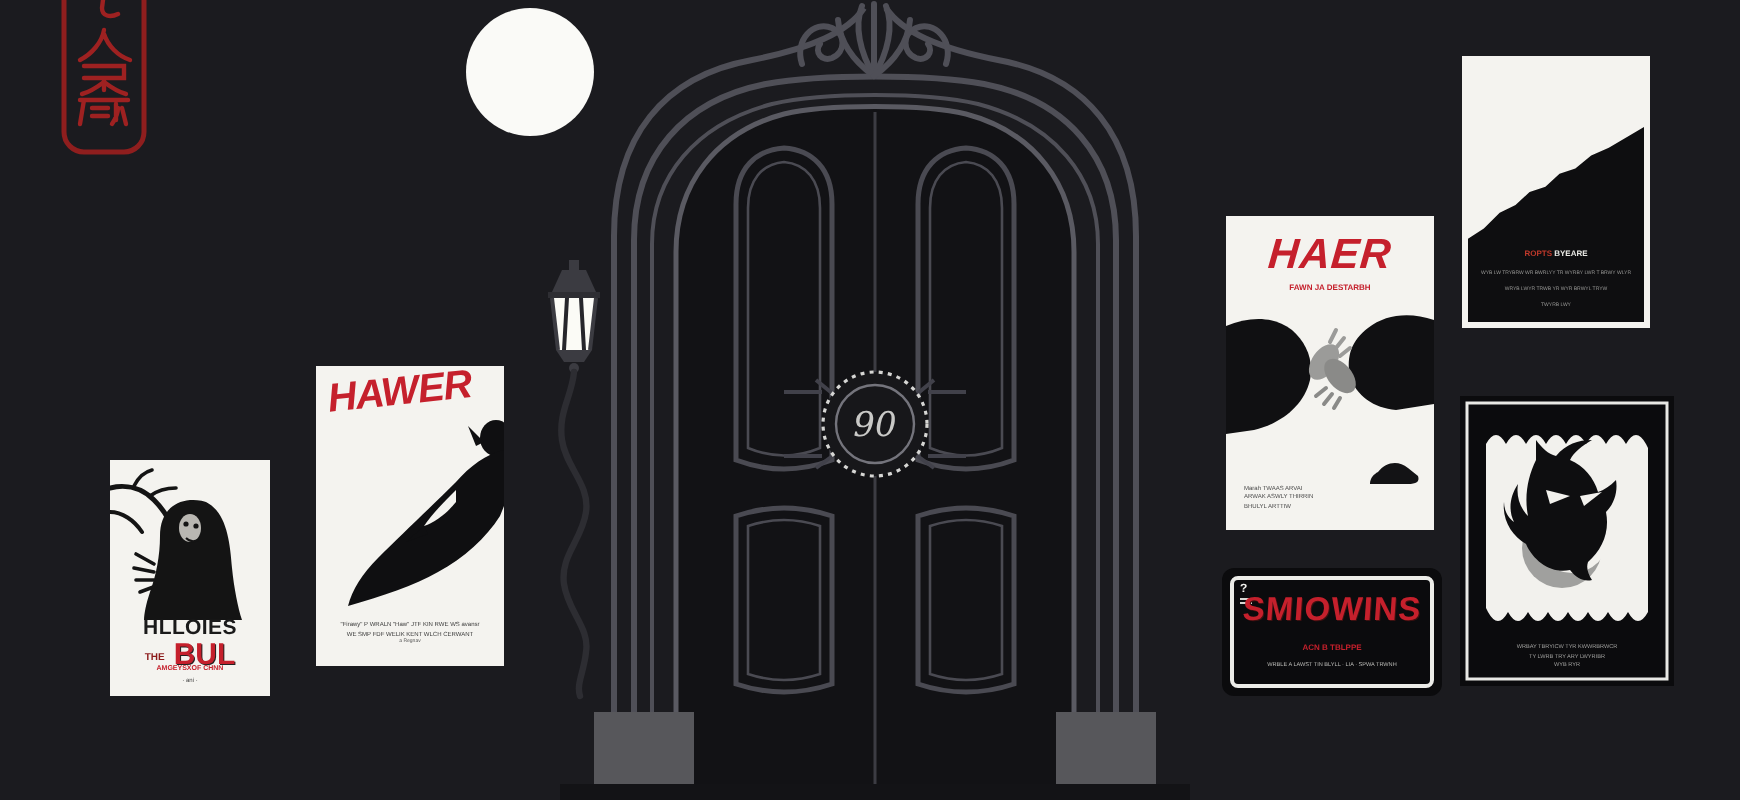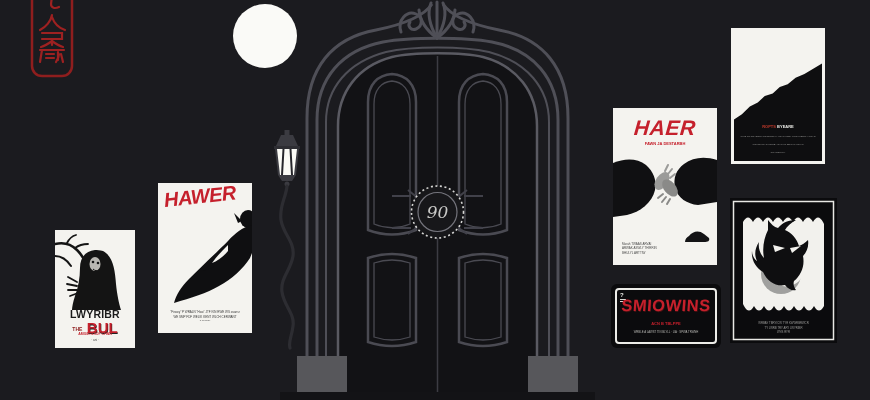--- a/index.html
+++ b/index.html
@@ -154,21 +154,21 @@
       </g>
       <path fill="#141414" d="M 40 20 C 30 21 25 28 25 38 C 25 48 23 58 20 66 C 18 72 17 77 17 80 L 66 80 C 64 74 62 64 61 54 C 60 40 58 26 48 21 C 45 20 42 20 40 20 Z"></path>
       <g stroke="#141414" stroke-width="1.8" stroke-linecap="round">
         <path d="M 22 52 L 13 47 M 22 56 L 12 54 M 22 60 L 13 60 M 23 63 L 15 66"></path>
       </g>
       <ellipse cx="40" cy="34" rx="5.5" ry="7" fill="#b9b7b2"></ellipse>
       <circle cx="38" cy="32" r="1.3" fill="#141414"></circle>
       <circle cx="43" cy="33" r="1.3" fill="#141414"></circle>
       <path d="M 38 39 C 40 41 42 41 44 40" stroke="#141414" stroke-width="1" fill="none"></path>
     </svg>
-    <div class="ctr t1">LWYRIBR</div>
+    <div class="ctr t1">HLLOIES</div>
     <div class="ctr t2">
       <span class="the">THE</span>
       <span class="bul">BUL</span>
     </div>
     <div class="ctr tag">AMGEYSXOF CHNN</div>
     <div class="ctr fn">· ani ·</div>
   </div>
 
   <div class="poster p-hawer">
     <svg class="art" width="94" height="150" viewBox="0 0 94 150">

